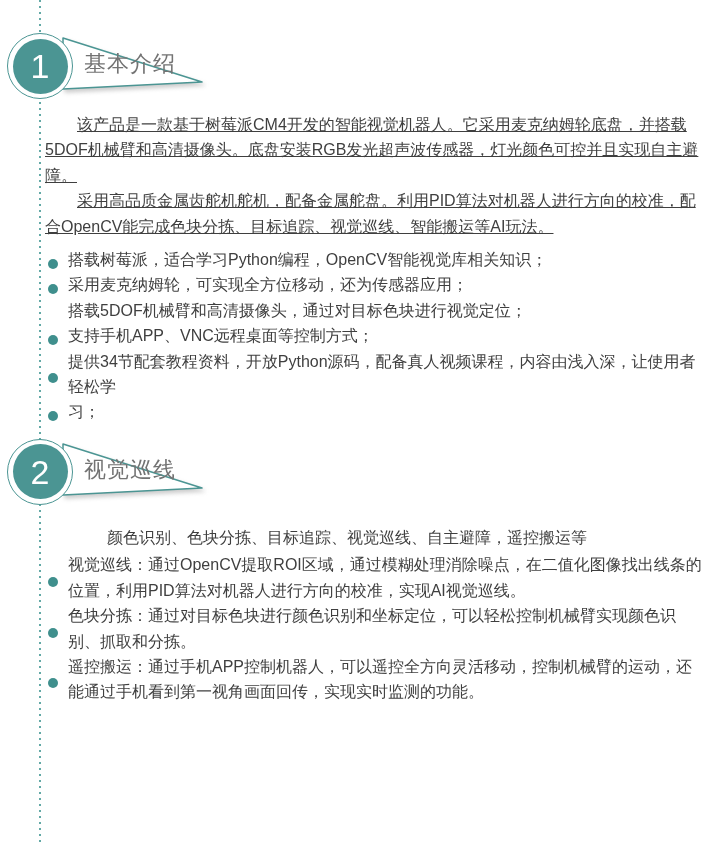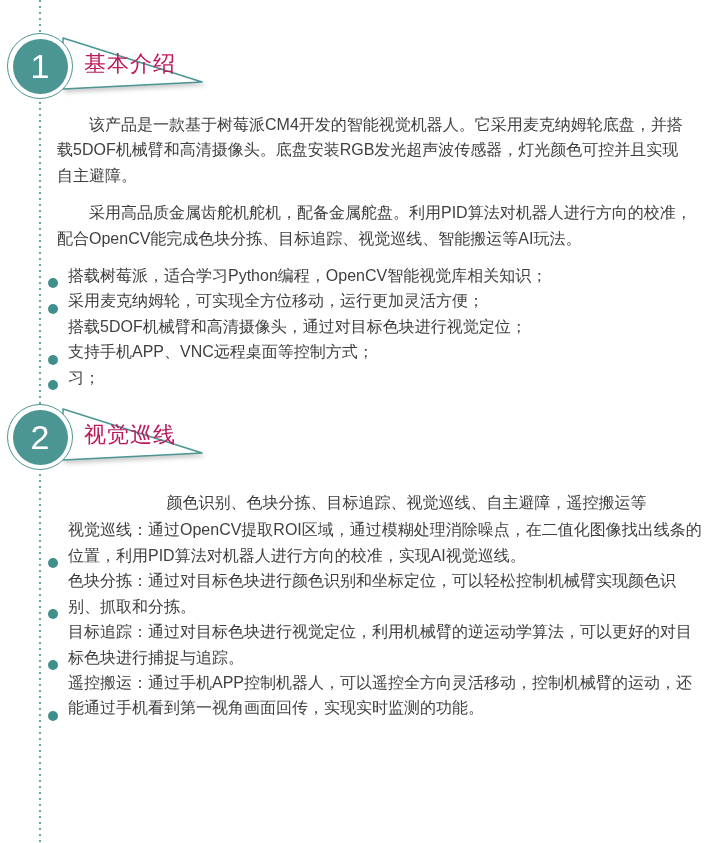--- a/index.html
+++ b/index.html
@@ -21,36 +21,36 @@
   .badge-inner{
     width:55px;height:55px;border-radius:50%;background:#4b9593;color:#ffffff;
     display:flex;align-items:center;justify-content:center;font-size:34px;line-height:1;
   }
   .banner{
     position:absolute;left:62px;top:3px;width:150px;height:58px;z-index:1;
     filter:drop-shadow(2px 3px 2px rgba(110,110,110,0.35));
   }
   .banner svg{display:block;}
   .banner-title{
-    position:absolute;left:84px;top:16px;font-size:22px;color:#be185d;
+    position:absolute;left:84px;top:16px;font-size:22px;color:#737373;
     letter-spacing:1px;z-index:3;white-space:nowrap;
   }
   .content{margin-left:45px;width:661px;font-size:16px;line-height:25.4px;position:relative;z-index:1;}
   .paragraphs{margin-top:13px;}
-  .paragraphs p{margin:12px;text-indent:32px;}
+  .paragraphs p{margin:0;text-indent:32px;text-decoration:underline;}
   .bullets{margin-top:8px;}
   .bullets.tight{margin-top:2px;}
-  .bullet-row{display:flex;align-items:flex-end;}
+  .bullet-row{display:flex;align-items:center;}
   .dot{
     flex:0 0 10px;width:10px;height:10px;border-radius:50%;
     background:#3f8f8d;margin:8px 10px 0 3px;
   }
   .dot.hidden{visibility:hidden;}
   .bullet-text{flex:1;}
-  .intro{margin:20px 0 0 0;padding-left:62px;text-align:center;}
+  .intro{margin:20px 0 0 0;padding-left:62px;}
 </style>
 </head>
 <body>
 
 <div class="page">
 
   <div class="vline"></div>
 
   <div class="sec-header first">
     <div class="badge">
@@ -69,29 +69,33 @@
       <p>该产品是一款基于树莓派CM4开发的智能视觉机器人。它采用麦克纳姆轮底盘，并搭载5DOF机械臂和高清摄像头。底盘安装RGB发光超声波传感器，灯光颜色可控并且实现自主避障。</p>
       <p>采用高品质金属齿舵机舵机，配备金属舵盘。利用PID算法对机器人进行方向的校准，配合OpenCV能完成色块分拣、目标追踪、视觉巡线、智能搬运等AI玩法。</p>
     </div>
     <div class="bullets">
         <div class="bullet-row">
           <span class="dot"></span>
           <span class="bullet-text">搭载树莓派，适合学习Python编程，OpenCV智能视觉库相关知识；</span>
         </div>
         <div class="bullet-row">
           <span class="dot"></span>
-          <span class="bullet-text">采用麦克纳姆轮，可实现全方位移动，运行更加灵活方便；</span>
+          <span class="bullet-text">采用麦克纳姆轮，可实现全方位移动，还为传感器应用；</span>
         </div>
         <div class="bullet-row">
           <span class="dot hidden"></span>
           <span class="bullet-text">搭载5DOF机械臂和高清摄像头，通过对目标色块进行视觉定位；</span>
         </div>
         <div class="bullet-row">
           <span class="dot"></span>
           <span class="bullet-text">支持手机APP、VNC远程桌面等控制方式；</span>
+        </div>
+        <div class="bullet-row">
+          <span class="dot"></span>
+          <span class="bullet-text">提供34节配套教程资料，开放Python源码，配备真人视频课程，内容由浅入深，让使用者轻松学</span>
         </div>
         <div class="bullet-row">
           <span class="dot"></span>
           <span class="bullet-text">习；</span>
         </div>
       </div>
   </div>
 
   <div class="sec-header second">
     <div class="badge">
@@ -111,22 +115,18 @@
         <div class="bullet-row">
           <span class="dot"></span>
           <span class="bullet-text">视觉巡线：通过OpenCV提取ROI区域，通过模糊处理消除噪点，在二值化图像找出线条的位置，利用PID算法对机器人进行方向的校准，实现AI视觉巡线。</span>
         </div>
         <div class="bullet-row">
           <span class="dot"></span>
           <span class="bullet-text">色块分拣：通过对目标色块进行颜色识别和坐标定位，可以轻松控制机械臂实现颜色识别、抓取和分拣。</span>
         </div>
         <div class="bullet-row">
           <span class="dot"></span>
-          <span class="bullet-text">目标追踪：通过对目标色块进行视觉定位，利用机械臂的逆运动学算法，可以更好的对目标色块进行捕捉与追踪。</span>
-        </div>
-        <div class="bullet-row">
-          <span class="dot"></span>
           <span class="bullet-text">遥控搬运：通过手机APP控制机器人，可以遥控全方向灵活移动，控制机械臂的运动，还能通过手机看到第一视角画面回传，实现实时监测的功能。</span>
         </div>
       </div>
   </div>
 
 </div>
 
 </body></html>

